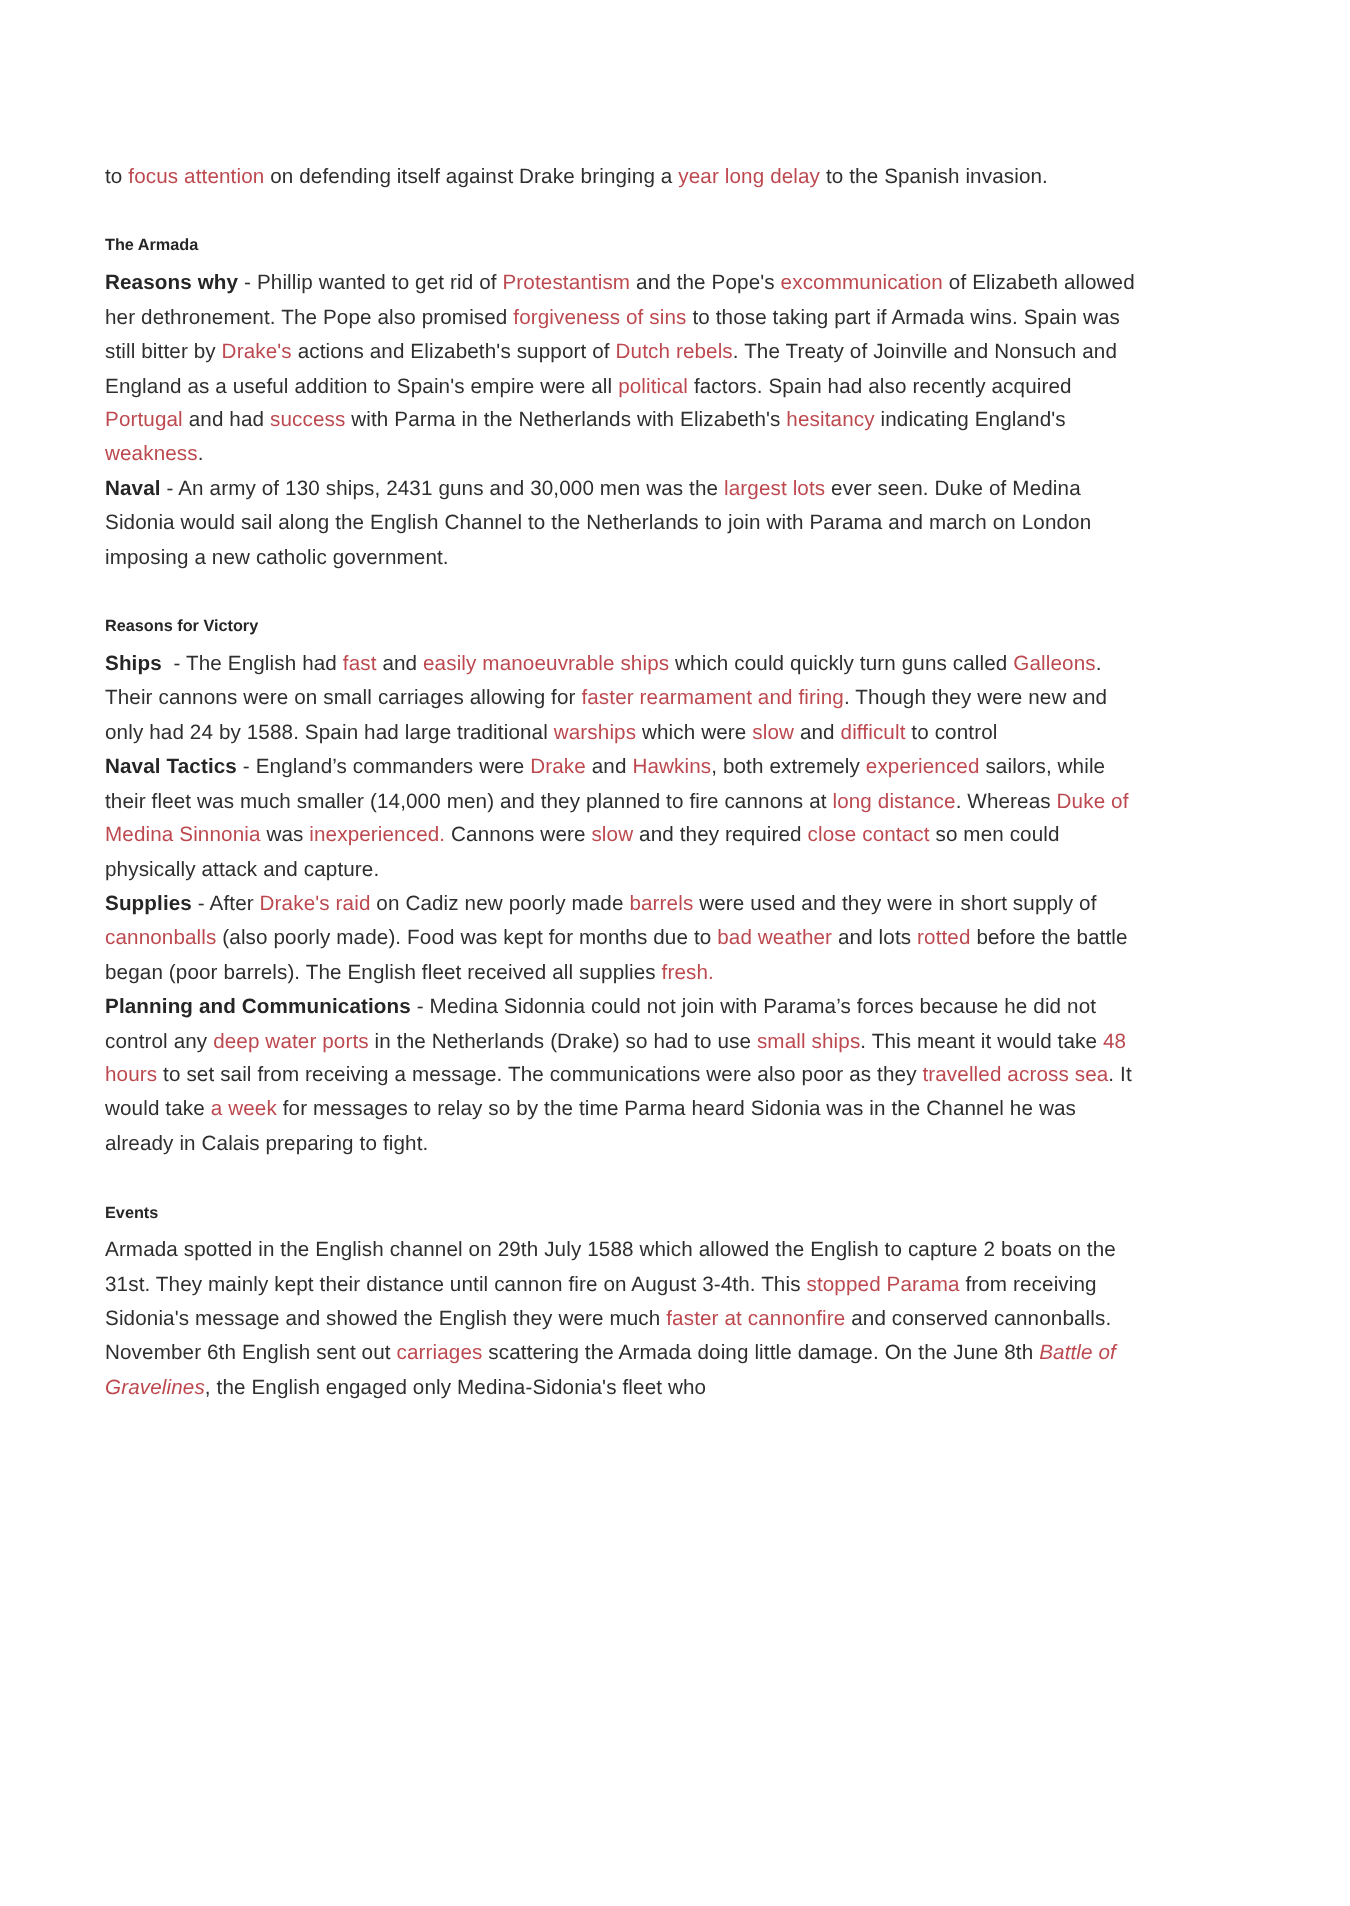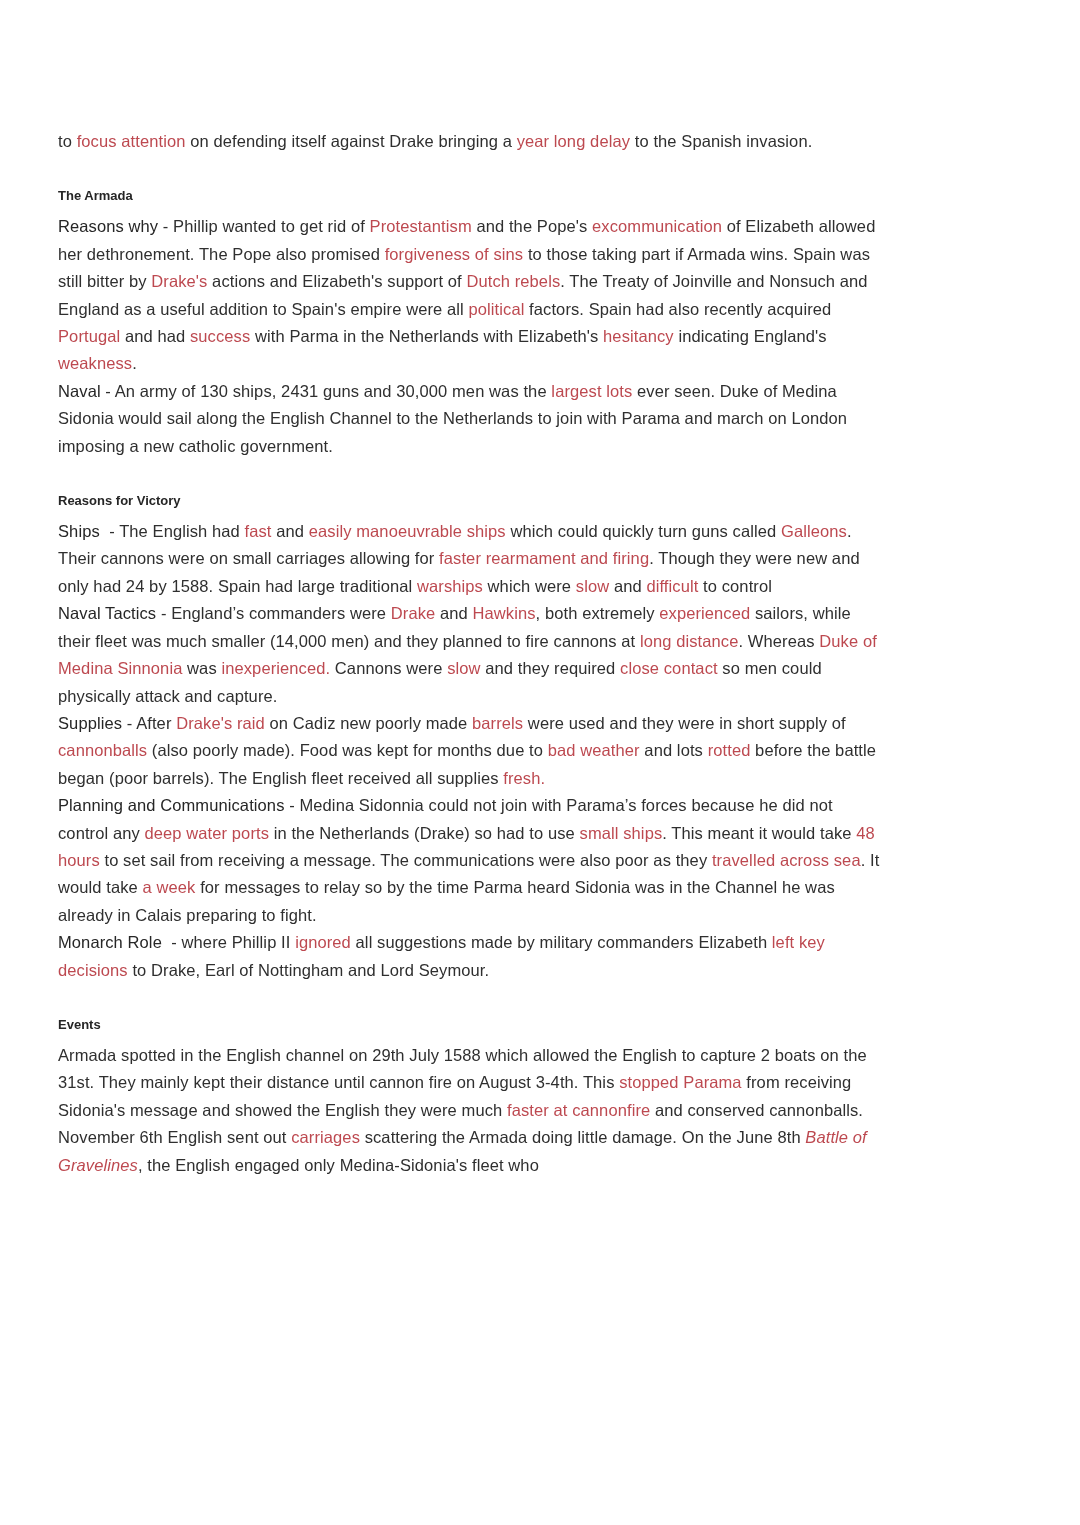--- a/index.html
+++ b/index.html
@@ -9,55 +9,54 @@
   }
   .page {
     width: 1080px;
     height: 1525px;
     background: #ffffff;
     overflow: hidden;
     box-sizing: border-box;
     font-family: "Liberation Sans", "DejaVu Sans", sans-serif;
   }
   .doc-body {
-    padding: 128px 125px 0 58px;
+    padding: 128px 125px 0 84px;
     width: 825px;
     box-sizing: content-box;
     color: #2f2f2f;
   }
   .doc-body p {
     margin: 0;
     font-size: 16.5px;
     line-height: 27.4px;
     letter-spacing: 0.1px;
   }
   .doc-body h2 {
     margin: 26px 0 2px 0;
     font-size: 13px;
     line-height: 30px;
     font-weight: 700;
     color: #262626;
   }
   .s-n { color: #2f2f2f; }
-  .s-b { font-weight: 400; color: #262626; }
+  .s-b { font-weight: 700; color: #262626; }
   .s-r { color: #bd4950; }
   .s-ri { color: #bd4950; font-style: italic; }
 </style>
 </head>
 <body>
 
 <div class="page">
   <div class="doc-body">
       <p><span class="s-n">to </span><span class="s-r">focus attention</span><span class="s-n"> on defending itself against Drake bringing a </span><span class="s-r">year long delay</span><span class="s-n"> to the Spanish invasion.</span></p>
       <h2>The Armada</h2>
       <p><span class="s-b">Reasons why</span><span class="s-n"> - Phillip wanted to get rid of </span><span class="s-r">Protestantism</span><span class="s-n"> and the Pope's </span><span class="s-r">excommunication</span><span class="s-n"> of Elizabeth allowed her dethronement. The Pope also promised </span><span class="s-r">forgiveness of sins</span><span class="s-n"> to those taking part if Armada wins. Spain was still bitter by </span><span class="s-r">Drake's</span><span class="s-n"> actions and Elizabeth's support of </span><span class="s-r">Dutch rebels</span><span class="s-n">. The Treaty of Joinville and Nonsuch and England as a useful addition to Spain's empire were all </span><span class="s-r">political</span><span class="s-n"> factors. Spain had also recently acquired </span><span class="s-r">Portugal</span><span class="s-n"> and had </span><span class="s-r">success</span><span class="s-n"> with Parma in the Netherlands with Elizabeth's </span><span class="s-r">hesitancy</span><span class="s-n"> indicating England's </span><span class="s-r">weakness</span><span class="s-n">.</span></p>
       <p><span class="s-b">Naval</span><span class="s-n"> - An army of 130 ships, 2431 guns and 30,000 men was the </span><span class="s-r">largest lots</span><span class="s-n"> ever seen. Duke of Medina Sidonia would sail along the English Channel to the Netherlands to join with Parama and march on London imposing a new catholic government.</span></p>
       <h2>Reasons for Victory</h2>
       <p><span class="s-b">Ships</span><span class="s-n">&nbsp; - The English had </span><span class="s-r">fast</span><span class="s-n"> and </span><span class="s-r">easily manoeuvrable ships</span><span class="s-n"> which could quickly turn guns called </span><span class="s-r">Galleons</span><span class="s-n">. Their cannons were on small carriages allowing for </span><span class="s-r">faster rearmament and firing</span><span class="s-n">. Though they were new and only had 24 by 1588. Spain had large traditional </span><span class="s-r">warships</span><span class="s-n"> which were </span><span class="s-r">slow</span><span class="s-n"> and </span><span class="s-r">difficult</span><span class="s-n"> to control</span></p>
       <p><span class="s-b">Naval Tactics</span><span class="s-n"> - England’s commanders were </span><span class="s-r">Drake</span><span class="s-n"> and </span><span class="s-r">Hawkins</span><span class="s-n">, both extremely </span><span class="s-r">experienced</span><span class="s-n"> sailors, while their fleet was much smaller (14,000 men) and they planned to fire cannons at </span><span class="s-r">long distance</span><span class="s-n">. Whereas </span><span class="s-r">Duke of Medina Sinnonia</span><span class="s-n"> was </span><span class="s-r">inexperienced.</span><span class="s-n"> Cannons were </span><span class="s-r">slow</span><span class="s-n"> and they required </span><span class="s-r">close contact</span><span class="s-n"> so men could physically attack and capture.</span></p>
       <p><span class="s-b">Supplies</span><span class="s-n"> - After </span><span class="s-r">Drake's raid</span><span class="s-n"> on Cadiz new poorly made </span><span class="s-r">barrels</span><span class="s-n"> were used and they were in short supply of </span><span class="s-r">cannonballs</span><span class="s-n"> (also poorly made). Food was kept for months due to </span><span class="s-r">bad weather</span><span class="s-n"> and lots </span><span class="s-r">rotted</span><span class="s-n"> before the battle began (poor barrels). The English fleet received all supplies </span><span class="s-r">fresh.</span></p>
       <p><span class="s-b">Planning and Communications</span><span class="s-n"> - Medina Sidonnia could not join with Parama’s forces because he did not control any </span><span class="s-r">deep water ports</span><span class="s-n"> in the Netherlands (Drake) so had to use </span><span class="s-r">small ships</span><span class="s-n">. This meant it would take </span><span class="s-r">48 hours</span><span class="s-n"> to set sail from receiving a message. The communications were also poor as they </span><span class="s-r">travelled across sea</span><span class="s-n">. It would take </span><span class="s-r">a week</span><span class="s-n"> for messages to relay so by the time Parma heard Sidonia was in the Channel he was already in Calais preparing to fight.</span></p>
-      <p><span class="s-b">Monarch Role</span><span class="s-n">&nbsp; - where Phillip II </span><span class="s-r">ignored</span><span class="s-n"> all suggestions made by military commanders Elizabeth </span><span class="s-r">left key decisions</span><span class="s-n"> to Drake, Earl of Nottingham and Lord Seymour.</span></p>
       <h2>Events</h2>
       <p><span class="s-n">Armada spotted in the English channel on 29th July 1588 which allowed the English to capture 2 boats on the 31st. They mainly kept their distance until cannon fire on August 3-4th. This </span><span class="s-r">stopped Parama</span><span class="s-n"> from receiving Sidonia's message and showed the English they were much </span><span class="s-r">faster at cannonfire</span><span class="s-n"> and conserved cannonballs.</span></p>
       <p><span class="s-n">November 6th English sent out </span><span class="s-r">carriages</span><span class="s-n"> scattering the Armada doing little damage. On the June 8th </span><span class="s-ri">Battle of Gravelines</span><span class="s-n">, the English engaged only Medina-Sidonia's fleet who</span></p>
     </div>
 </div>
 
 </body></html>

